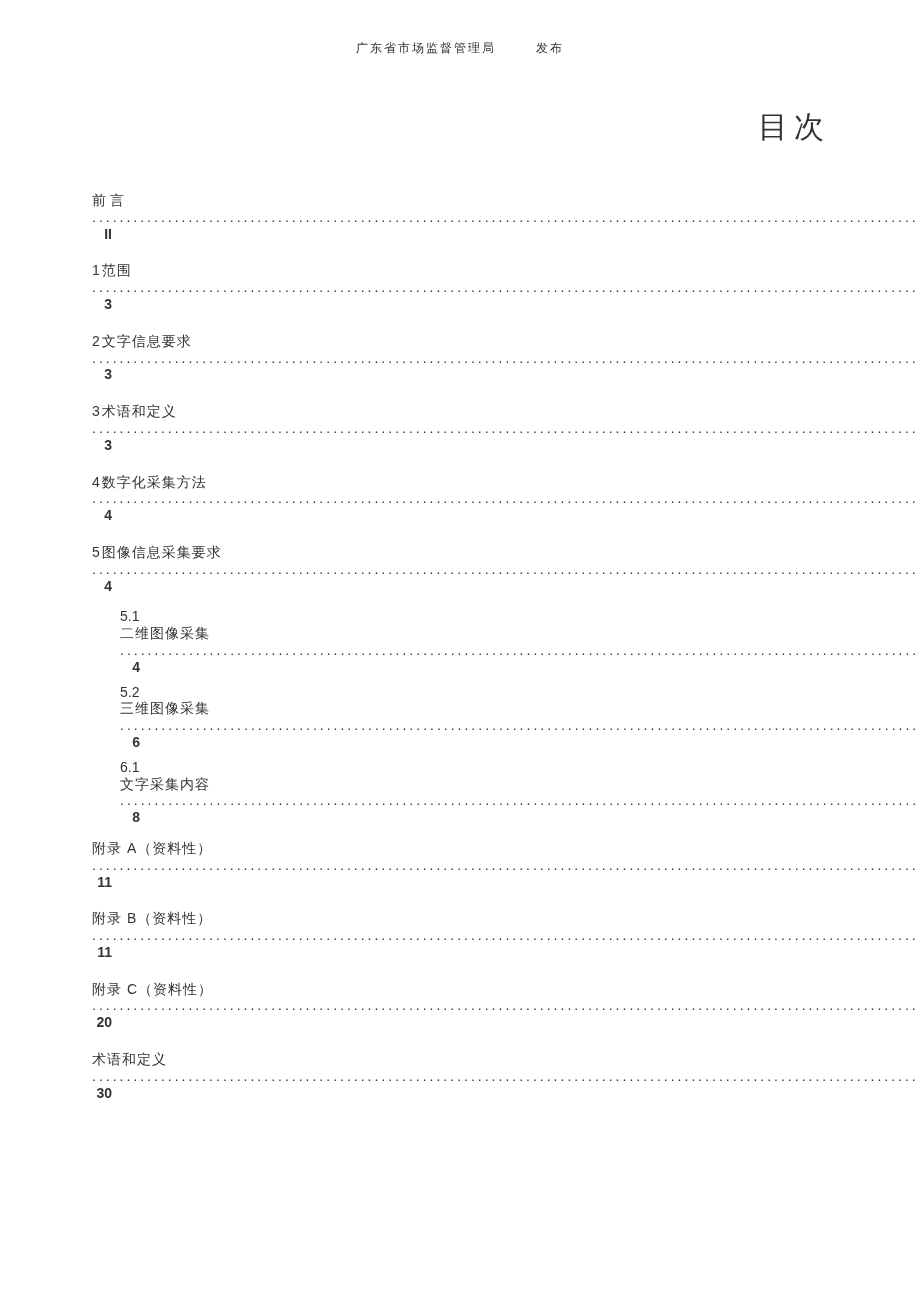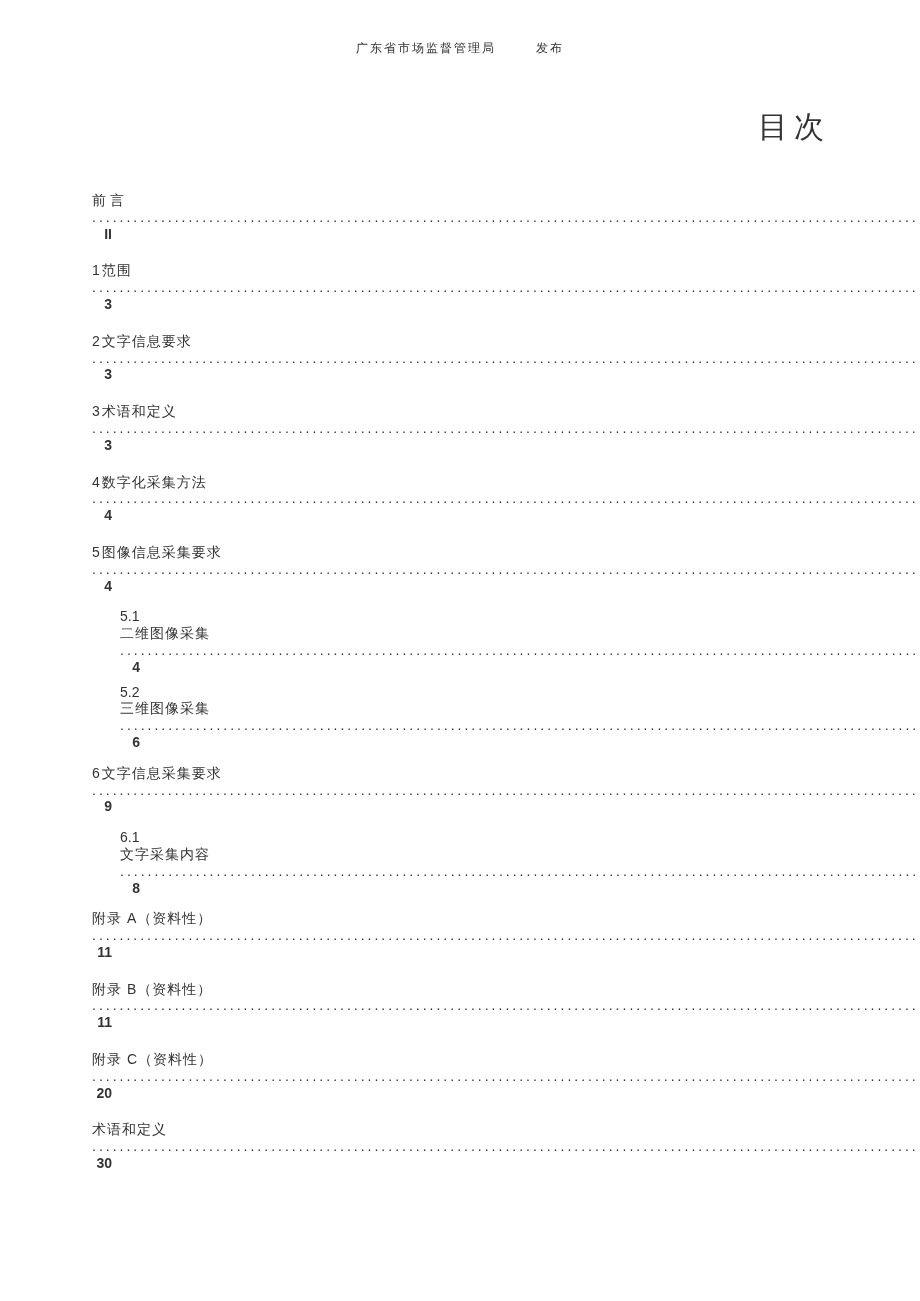--- a/index.html
+++ b/index.html
@@ -125,25 +125,20 @@
       <span class="label">二维图像采集</span>
       <span class="leader"></span>
       <span class="page">4</span>
     </div>
     <div class="toc-entry sub">
       <span class="sub-num">5.2</span>
       <span class="label">三维图像采集</span>
       <span class="leader"></span>
       <span class="page">6</span>
     </div>
-    <div class="toc-entry">
-      <span class="label"><span class="num-prefix">6</span><span>文字信息采集要求</span></span>
-      <span class="leader"></span>
-      <span class="page">9</span>
-    </div>
     <div class="toc-entry sub">
       <span class="sub-num">6.1</span>
       <span class="label">文字采集内容</span>
       <span class="leader"></span>
       <span class="page">8</span>
     </div>
     <div class="toc-entry">
       <span class="label">附录 A（资料性）</span>
       <span class="leader"></span>
       <span class="page">11</span>

